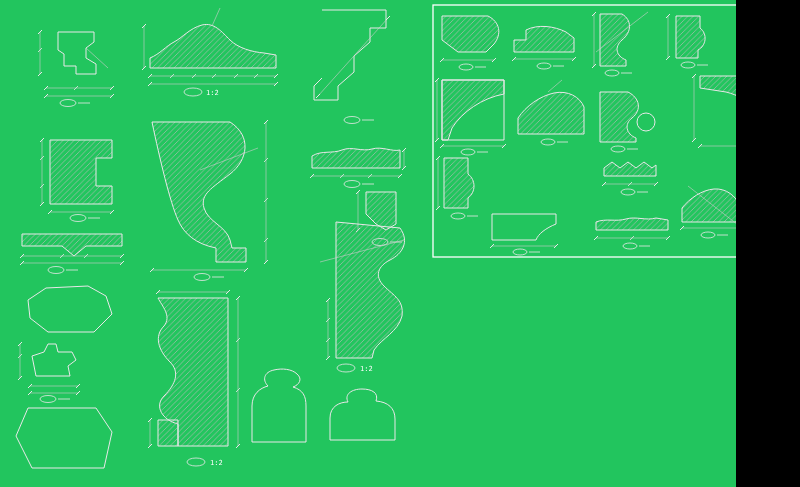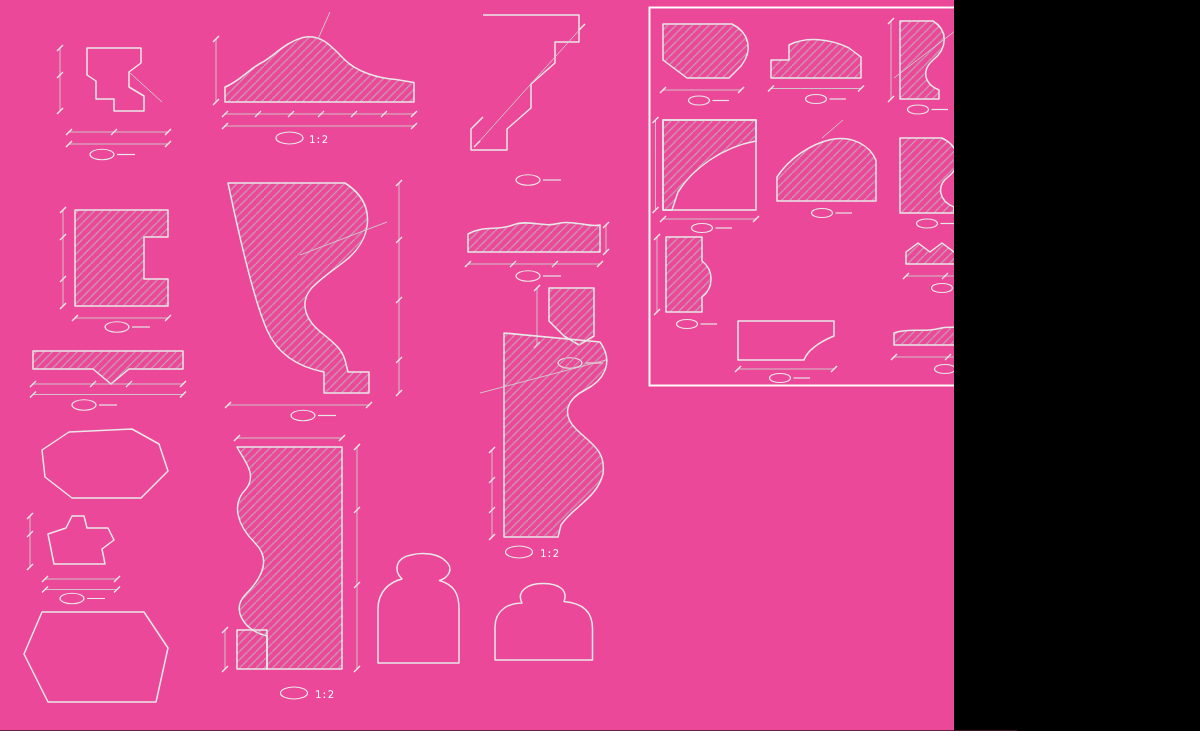--- a/index.html
+++ b/index.html
@@ -1,16 +1,16 @@
 <!DOCTYPE html>
 <html><head>
 <meta charset="utf-8">
 <style>
   html,body{margin:0;padding:0;background:#000;}
-  .stage{position:relative;width:636px;height:487px;background:#ec4899;overflow:hidden;}
+  .stage{position:relative;width:736px;height:487px;background:#22c55e;overflow:hidden;}
   svg{display:block;}
   .ln{fill:none;stroke:#e8e8e8;stroke-width:1;stroke-linejoin:round;}
   .hatch{fill:url(#hatchPat);stroke:#e8e8e8;stroke-width:1;stroke-linejoin:round;}
   .dim{stroke:#cfcfcf;stroke-width:0.6;fill:none;marker-start:url(#tick);marker-end:url(#tick);}
   .thin{stroke:#cfcfcf;stroke-width:0.6;fill:none;}
   .tick{stroke:#e8e8e8;stroke-width:0.8;}
   .tagE{fill:none;stroke:#e8e8e8;stroke-width:0.8;}
   .tagD{stroke:#e8e8e8;stroke-width:0.8;}
   text{fill:#ffffff;font:7px "DejaVu Sans Mono", monospace;}
   .border{fill:none;stroke:#ffffff;stroke-width:1.3;}

